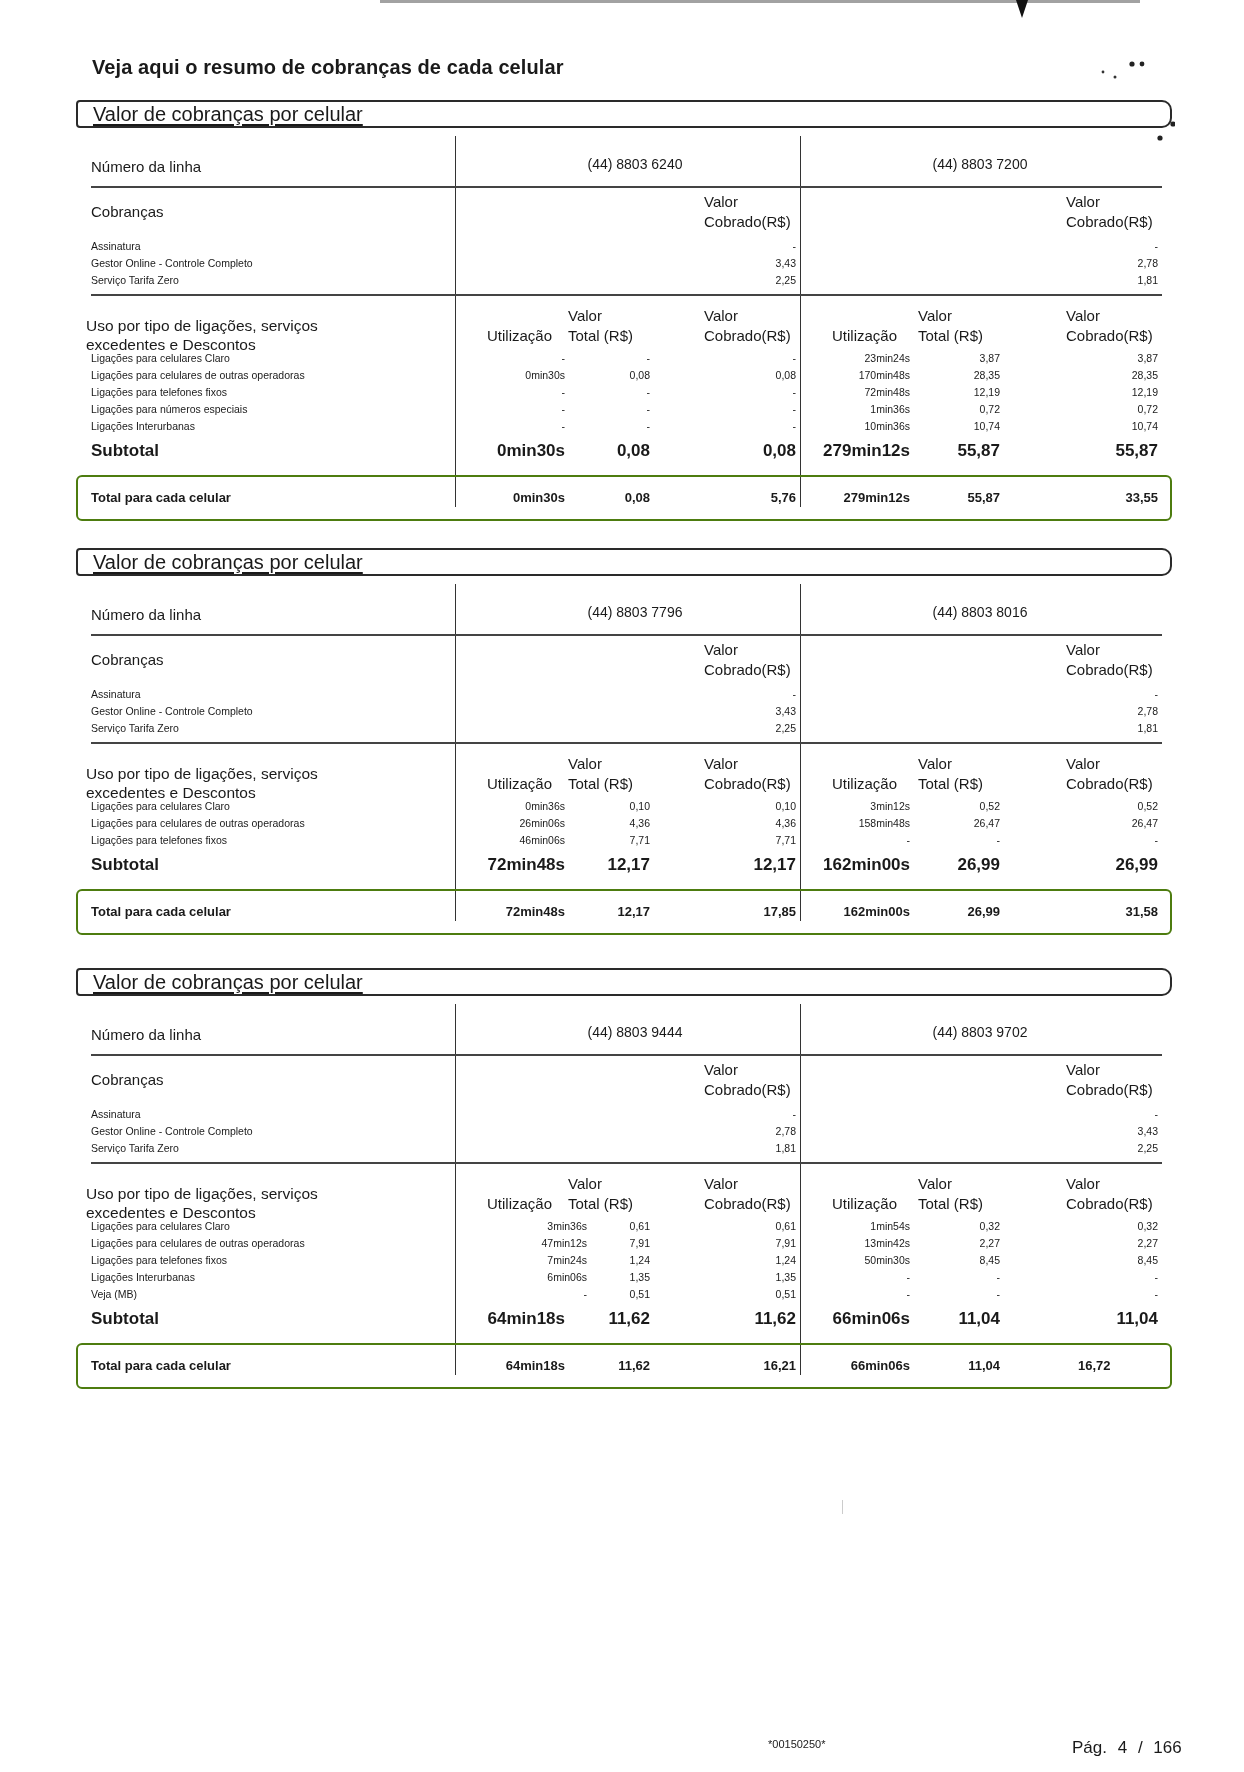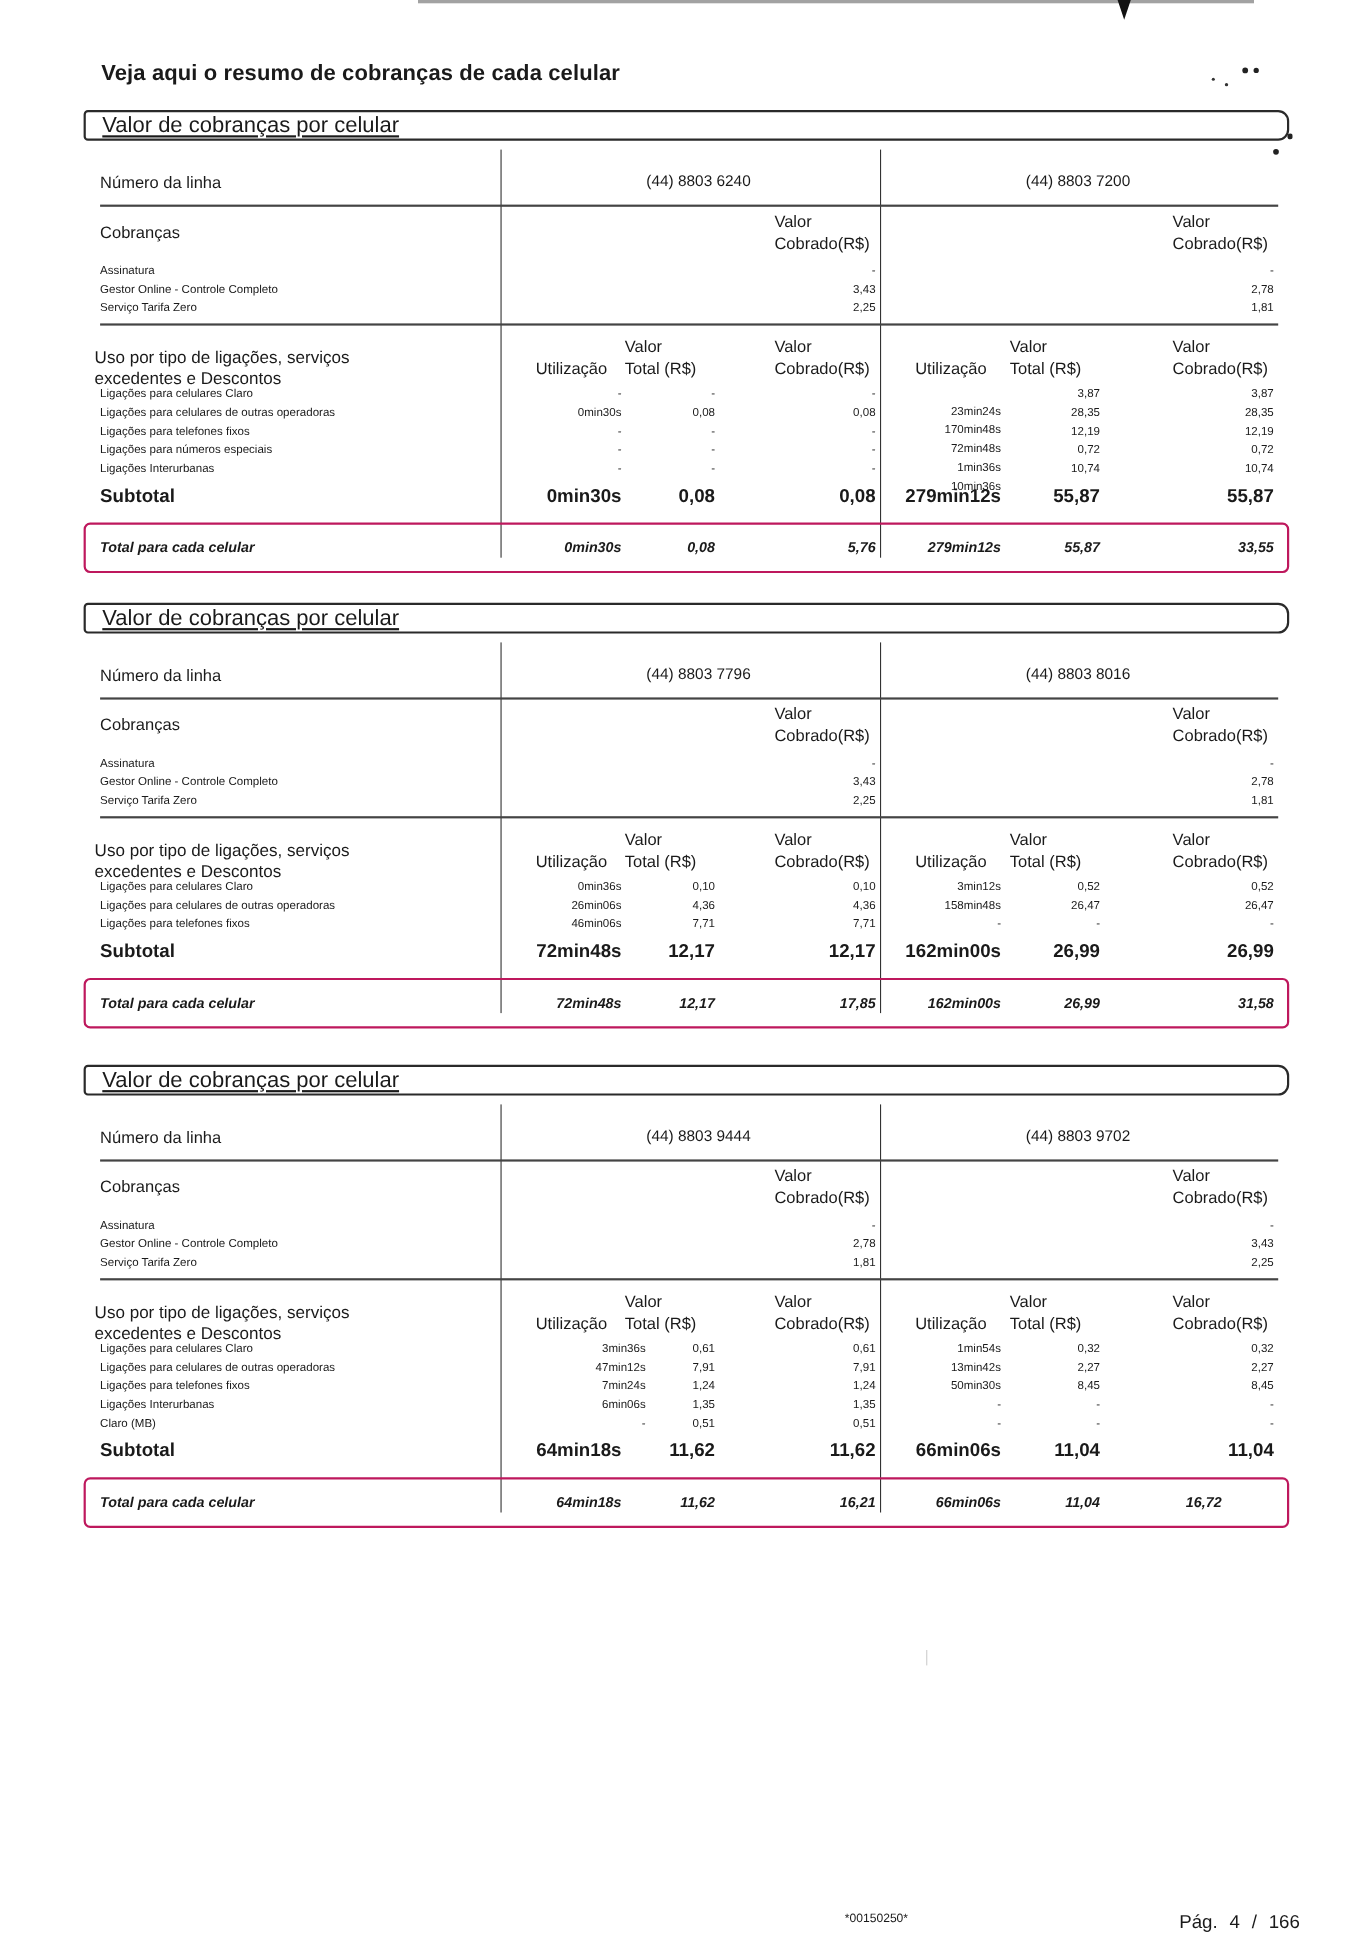--- a/index.html
+++ b/index.html
@@ -27,21 +27,21 @@
   .phone { position: absolute; font-size: 14px; text-align: center; width: 340px; }
   .hdr-big { position: absolute; font-size: 15px; line-height: 19px; }
   .hdr-col { position: absolute; font-size: 15px; line-height: 20px; }
   .small { position: absolute; font-size: 10.5px; line-height: 17px; }
   .small-row { height: 17px; white-space: nowrap; }
   .num-col { position: absolute; text-align: right; font-size: 10.5px; line-height: 17px; }
   .num-col div { height: 17px; }
   .sub-row { position: absolute; font-size: 17px; font-weight: bold; }
   .total-box {
     position: absolute; left: 0; width: 1092px; height: 42px;
-    border: 2px solid #be185d; border-radius: 6px; font-style: italic;
+    border: 2px solid #4d7c0f; border-radius: 6px;
   }
   .total-cell { position: absolute; top: 13px; font-size: 13px; font-weight: bold; }
   .footer-code { position: absolute; left: 768px; top: 1738px; font-size: 11px; }
   .footer-page { position: absolute; left: 1072px; top: 1738px; font-size: 17px; word-spacing: 6px; }
   .specks { position: absolute; left: 1085px; top: 50px; width: 90px; height: 100px; }
   .faint-mark { position: absolute; left: 842px; top: 1500px; width: 1px; height: 14px; background: #ccc; }
 </style>
 </head>
 <body>
 
@@ -141,21 +141,21 @@
       <div class="num-col" style="left: 650px; width: 70px; top: 250px;">
         <div>-</div>
         <div>0,08</div>
         <div>-</div>
         <div>-</div>
         <div>-</div>
       </div>
       <div class="sub-row" style="left: 379px; width: 110px; text-align: right; top: 341px;">0min30s</div>
       <div class="sub-row" style="left: 494px; width: 80px; text-align: right; top: 341px;">0,08</div>
       <div class="sub-row" style="left: 640px; width: 80px; text-align: right; top: 341px;">0,08</div>
-      <div class="num-col" style="left: 744px; width: 90px; top: 250px; margin-top: 16px;">
+      <div class="num-col" style="left: 744px; width: 90px; top: 250px;">
         <div>23min24s</div>
         <div>170min48s</div>
         <div>72min48s</div>
         <div>1min36s</div>
         <div>10min36s</div>
       </div>
       <div class="num-col" style="left: 854px; width: 70px; top: 250px;">
         <div>3,87</div>
         <div>28,35</div>
         <div>12,19</div>
@@ -347,21 +347,21 @@
       </div>
       <div class="hdr-col" style="left: 990px; top: 206px;">
         <div>Valor</div>
         <div>Cobrado(R$)</div>
       </div>
       <div class="small" style="left: 15px; top: 250px;">
         <div class="small-row">Ligações para celulares Claro</div>
         <div class="small-row">Ligações para celulares de outras operadoras</div>
         <div class="small-row">Ligações para telefones fixos</div>
         <div class="small-row">Ligações Interurbanas</div>
-        <div class="small-row">Claro (MB)</div>
+        <div class="small-row">Veja (MB)</div>
       </div>
       <div class="num-col" style="left: 421px; width: 90px; top: 250px;">
         <div>3min36s</div>
         <div>47min12s</div>
         <div>7min24s</div>
         <div>6min06s</div>
         <div>-</div>
       </div>
       <div class="num-col" style="left: 504px; width: 70px; top: 250px;">
         <div>0,61</div>

